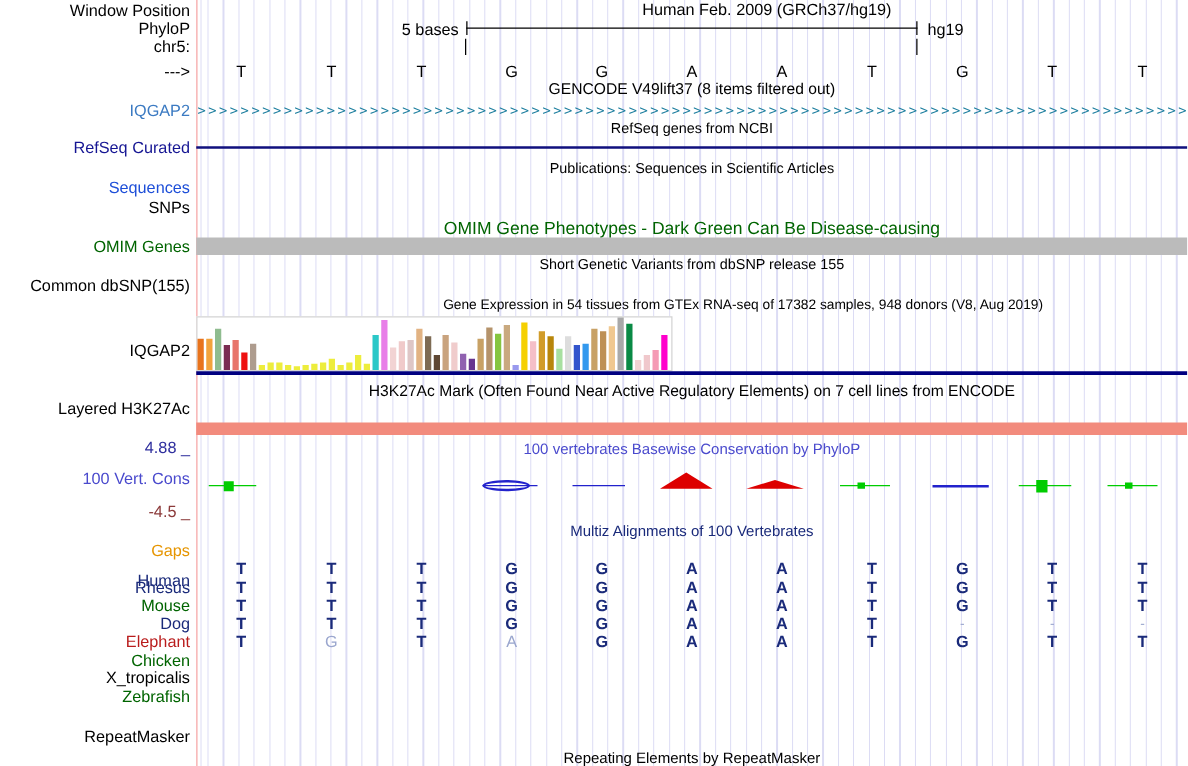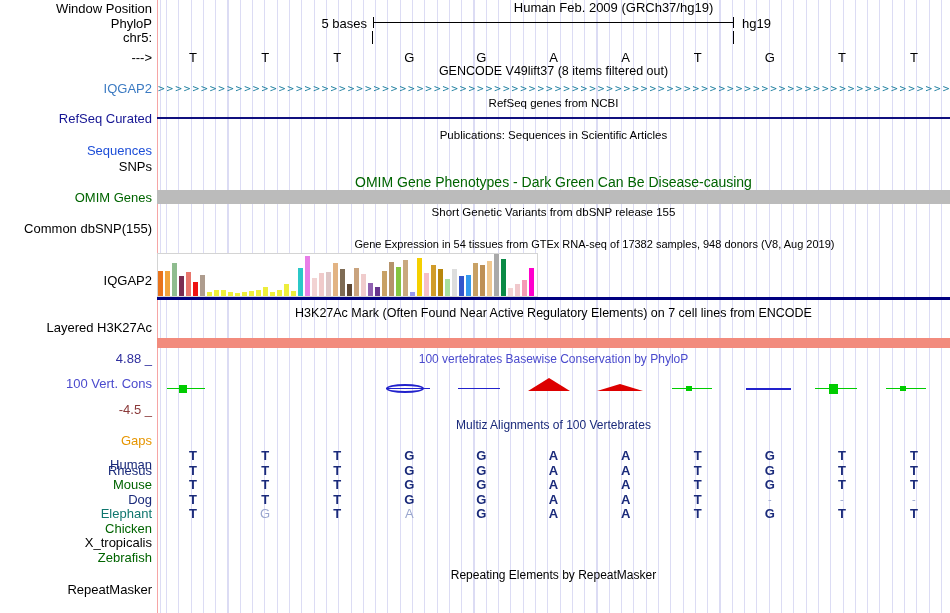--- a/index.html
+++ b/index.html
@@ -59,36 +59,36 @@
       <div class="lbl" style="color: rgb(0, 0, 0); right: 798px; top: 327px;">Layered H3K27Ac</div>
       <div class="lbl" style="color: rgb(47, 47, 158); right: 798px; top: 358px;">4.88 _</div>
       <div class="lbl" style="color: rgb(74, 74, 205); right: 798px; top: 383px;">100 Vert. Cons</div>
       <div class="lbl" style="color: rgb(139, 58, 58); right: 798px; top: 409px;">-4.5 _</div>
       <div class="lbl" style="color: rgb(230, 149, 0); right: 798px; top: 440px;">Gaps</div>
       <div class="lbl" style="color: rgb(0, 0, 0); right: 798px; top: 589px;">RepeatMasker</div>
       <div class="lbl" style="color: rgb(26, 42, 122); right: 798px; top: 464px;">Human</div>
       <div class="lbl" style="color: rgb(26, 42, 122); right: 798px; top: 470px;">Rhesus</div>
       <div class="lbl" style="color: rgb(0, 100, 0); right: 798px; top: 484px;">Mouse</div>
       <div class="lbl" style="color: rgb(26, 42, 122); right: 798px; top: 499px;">Dog</div>
-      <div class="lbl" style="color: #0f766e; right: 798px; top: 513px; margin-left: 24px;">Elephant</div>
+      <div class="lbl" style="color: #b91c1c; right: 798px; top: 513px; margin-left: 24px;">Elephant</div>
       <div class="lbl" style="color: rgb(0, 100, 0); right: 798px; top: 528px;">Chicken</div>
       <div class="lbl" style="color: #000000; right: 798px; top: 542px;">X_tropicalis</div>
       <div class="lbl" style="color: rgb(0, 100, 0); right: 798px; top: 557px;">Zebrafish</div>
     </div>
   <div id="titles">
       <div class="ttl" style="color: rgb(0, 0, 0); top: 71px; font-size: 12.5px;">GENCODE V49lift37 (8 items filtered out)</div>
       <div class="ttl" style="color: rgb(0, 0, 0); top: 103px; font-size: 11.5px;">RefSeq genes from NCBI</div>
       <div class="ttl" style="color: rgb(0, 0, 0); top: 135px; font-size: 11.5px;">Publications: Sequences in Scientific Articles</div>
       <div class="ttl" style="color: rgb(0, 100, 0); top: 182px; font-size: 14px;">OMIM Gene Phenotypes - Dark Green Can Be Disease-causing</div>
       <div class="ttl" style="color: rgb(0, 0, 0); top: 212px; font-size: 11.5px;">Short Genetic Variants from dbSNP release 155</div>
       <div class="ttl" style="color: rgb(0, 0, 0); top: 244px; font-size: 11px; padding-left: 41px;">Gene Expression in 54 tissues from GTEx RNA-seq of 17382 samples, 948 donors (V8, Aug 2019)</div>
       <div class="ttl" style="color: rgb(0, 0, 0); top: 313px; font-size: 12.5px;">H3K27Ac Mark (Often Found Near Active Regulatory Elements) on 7 cell lines from ENCODE</div>
       <div class="ttl" style="color: rgb(74, 74, 205); top: 359px; font-size: 12px;">100 vertebrates Basewise Conservation by PhyloP</div>
       <div class="ttl" style="color: rgb(26, 42, 122); top: 425px; font-size: 12px;">Multiz Alignments of 100 Vertebrates</div>
-      <div class="ttl" style="color: rgb(0, 0, 0); top: 575px; font-size: 12px;">Repeating Elements by RepeatMasker</div>
+      <div class="ttl" style="color: rgb(0, 0, 0); top: 606px; font-size: 12px;">Repeating Elements by RepeatMasker</div>
     </div>
   <div id="ruler-seq">
       <div class="base" style="left: 193.045px; top: 57px;">T</div>
       <div class="base" style="left: 265.136px; top: 57px;">T</div>
       <div class="base" style="left: 337.227px; top: 57px;">T</div>
       <div class="base" style="left: 409.318px; top: 57px;">G</div>
       <div class="base" style="left: 481.409px; top: 57px;">G</div>
       <div class="base" style="left: 553.5px; top: 57px;">A</div>
       <div class="base" style="left: 625.591px; top: 57px;">A</div>
       <div class="base" style="left: 697.682px; top: 57px;">T</div>

